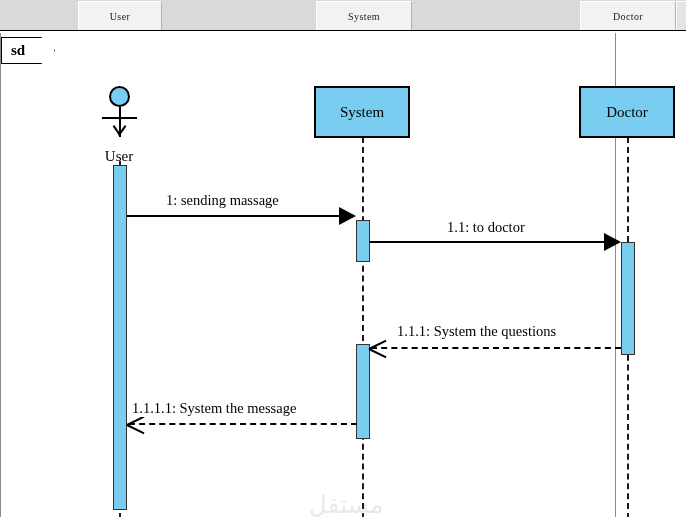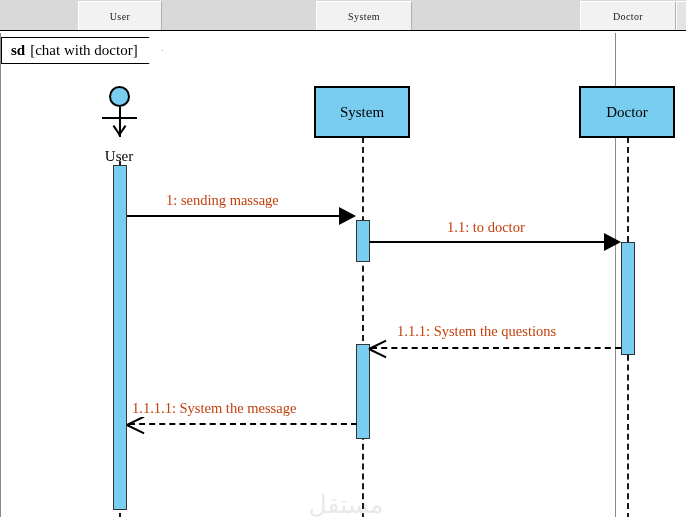--- a/index.html
+++ b/index.html
@@ -214,21 +214,21 @@
     height: 0;
     border-top: 2px solid #000000;
     transform-origin: left center;
   }
   .arrow-open .a1 { top: 10px; transform: rotate(-26deg); }
   .arrow-open .a2 { top: 10px; transform: rotate(26deg); }
 
   .msg-label {
     position: absolute;
     font-size: 14.5px;
-    color: #c2410c;
+    color: #000000;
     white-space: nowrap;
     background: #ffffff;
     padding: 0 3px;
     z-index: 7;
   }
 
   
   .watermark {
     position: absolute;
     left: 283px;
@@ -261,21 +261,20 @@
     <div class="tab tab-doctor">
       <span>Doctor</span>
     </div>
     <div class="tab tab-edge-right"></div>
   </div>
 
   <div class="canvas">
 
     <div class="frame-label">
       <span class="kw">sd</span>
-      <span class="txt">[chat with doctor]</span>
     </div>
 
     <div class="lifeline" style="left:118px; top:128px; height:358px;"></div>
     <div class="lifeline" style="left:361px; top:104px; height:382px;"></div>
     <div class="lifeline" style="left:626px; top:104px; height:382px;"></div>
 
     <div class="actor" style="left:108px; top:53px;">
       <div class="actor-head"></div>
       <div class="actor-body"></div>
       <div class="actor-arms"></div>

